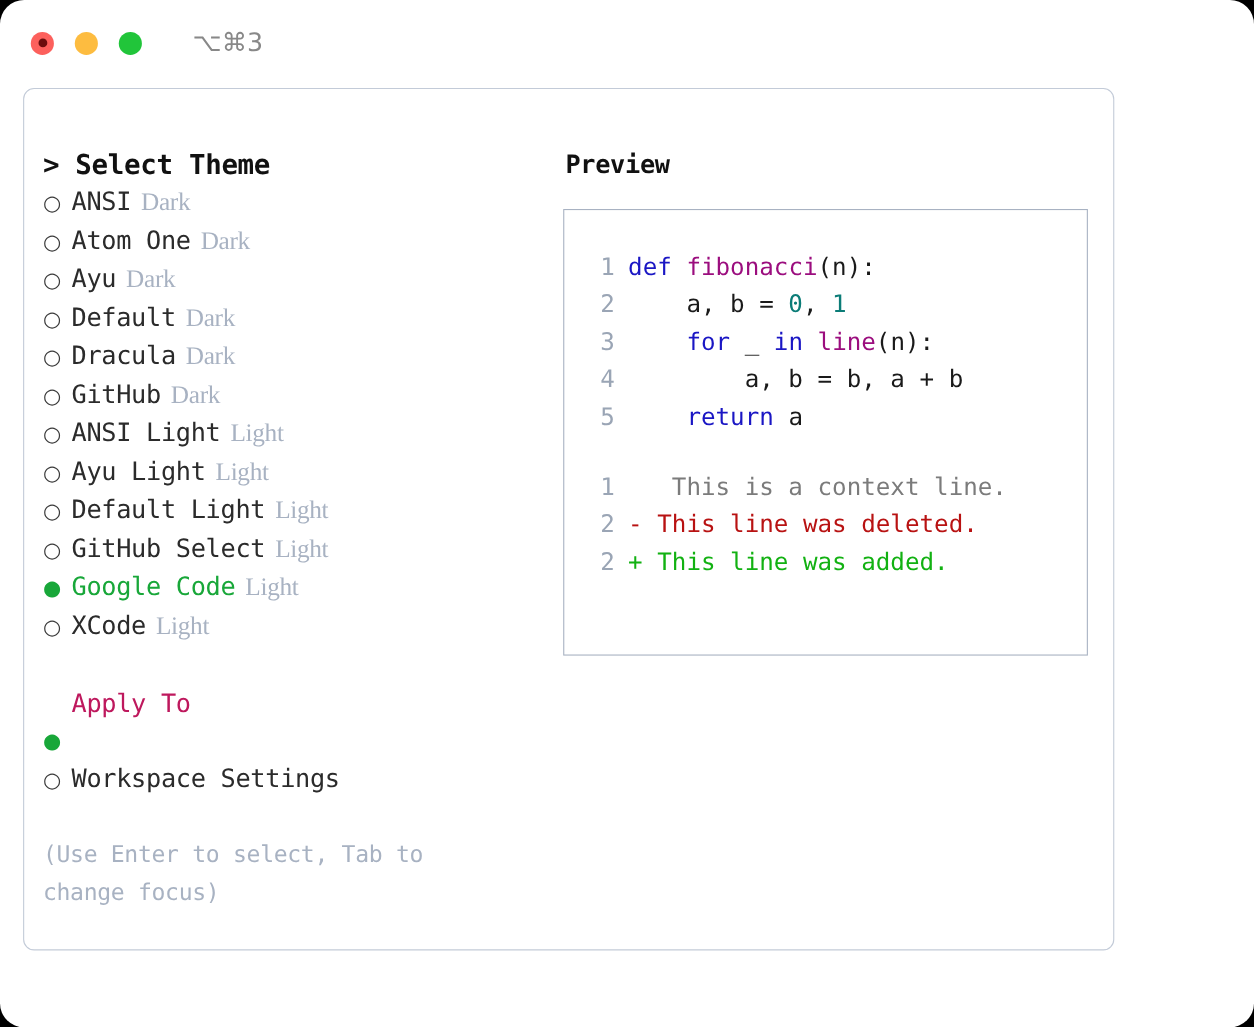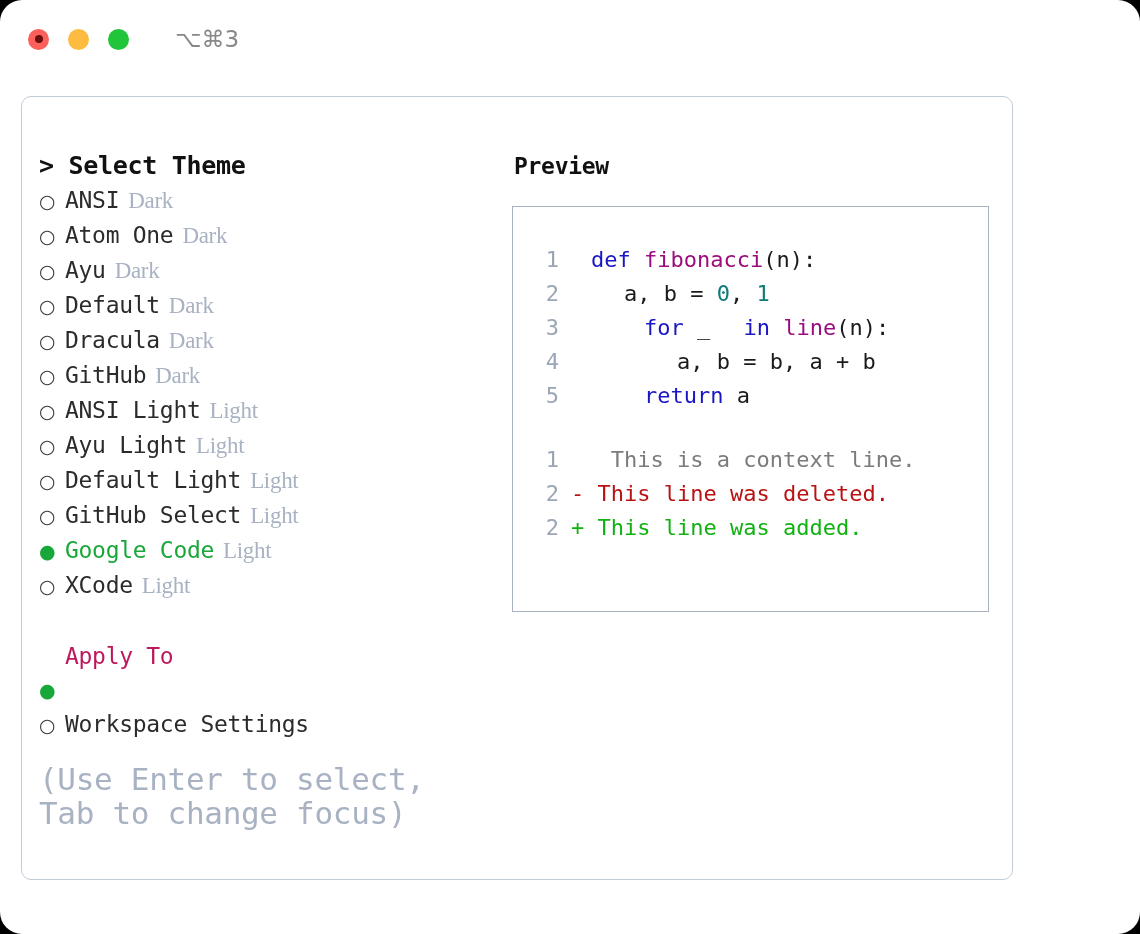--- a/index.html
+++ b/index.html
@@ -64,21 +64,21 @@
     font-size: 23px;
     font-family: "DejaVu Sans", sans-serif;
     letter-spacing: 0px;
     line-height: 1;
   }
 
   
   .card {
     position: absolute;
     left: 21px;
-    top: 96px;
+    top: 80px;
     width: 992px;
     height: 784px;
     border: 1.6px solid #c3cbd8;
     border-radius: 10px;
     box-sizing: border-box;
     background: #ffffff;
   }
   .card-inner {
     position: absolute;
     left: 0; top: 0;
@@ -132,23 +132,23 @@
     font-size: 23px;
     color: #be185d;
     line-height: 34px;
     padding-left: 26px;
     white-space: pre;
     letter-spacing: -0.3px;
   }
   .spacer-apply { height: 36px; }
   .hint {
     color: #a8b2c2;
-    font-size: 31px;
-    line-height: 34px;
-    margin-top: 20px;
+    font-size: 21px;
+    line-height: 34px;
+    margin-top: 34px;
     max-width: 400px;
     letter-spacing: -0.3px;
   }
 
   
   .preview-title {
     font-size: 23px;
     font-weight: bold;
     color: #111111;
     line-height: 34px;
@@ -172,21 +172,21 @@
     line-height: 34px;
     white-space: pre;
   }
   .lineno {
     width: 34px;
     flex: 0 0 34px;
     text-align: right;
     color: #9aa5b5;
     margin-right: 12px;
   }
-  .tok-kw  { color: #1a16c4; margin-left: 20px; }
+  .tok-kw  { color: #1a16c4; }
   .tok-fn  { color: #9b0d7e; }
   .tok-pl  { color: #1a1a1a; }
   .tok-num { color: #0b7c77; }
   .diff-ctx { color: #7b7b7b; }
   .diff-del { color: #b81212; }
   .diff-add { color: #12b112; }
   .diff-gap { height: 30px; }
 </style>
 </head>
 <body>

